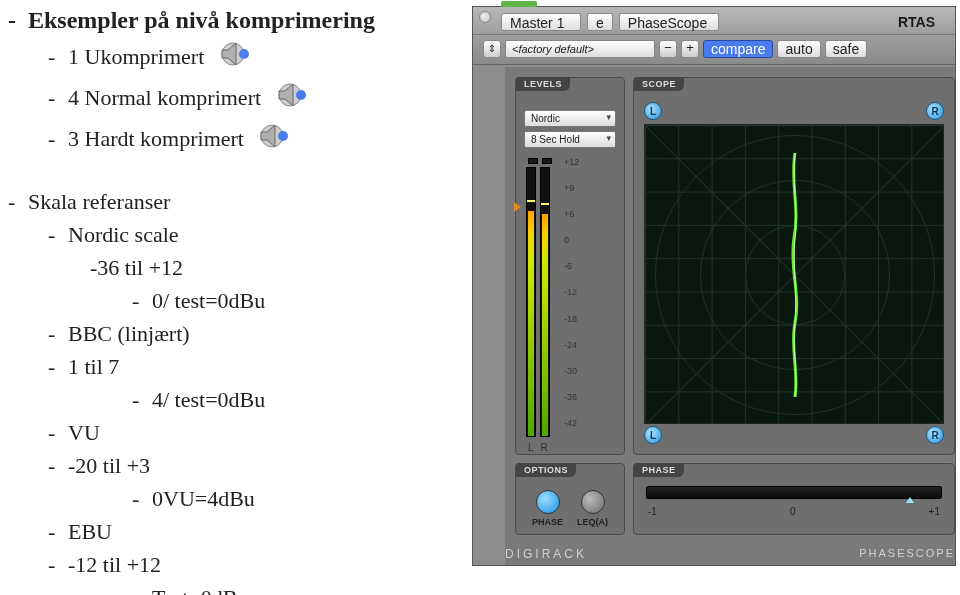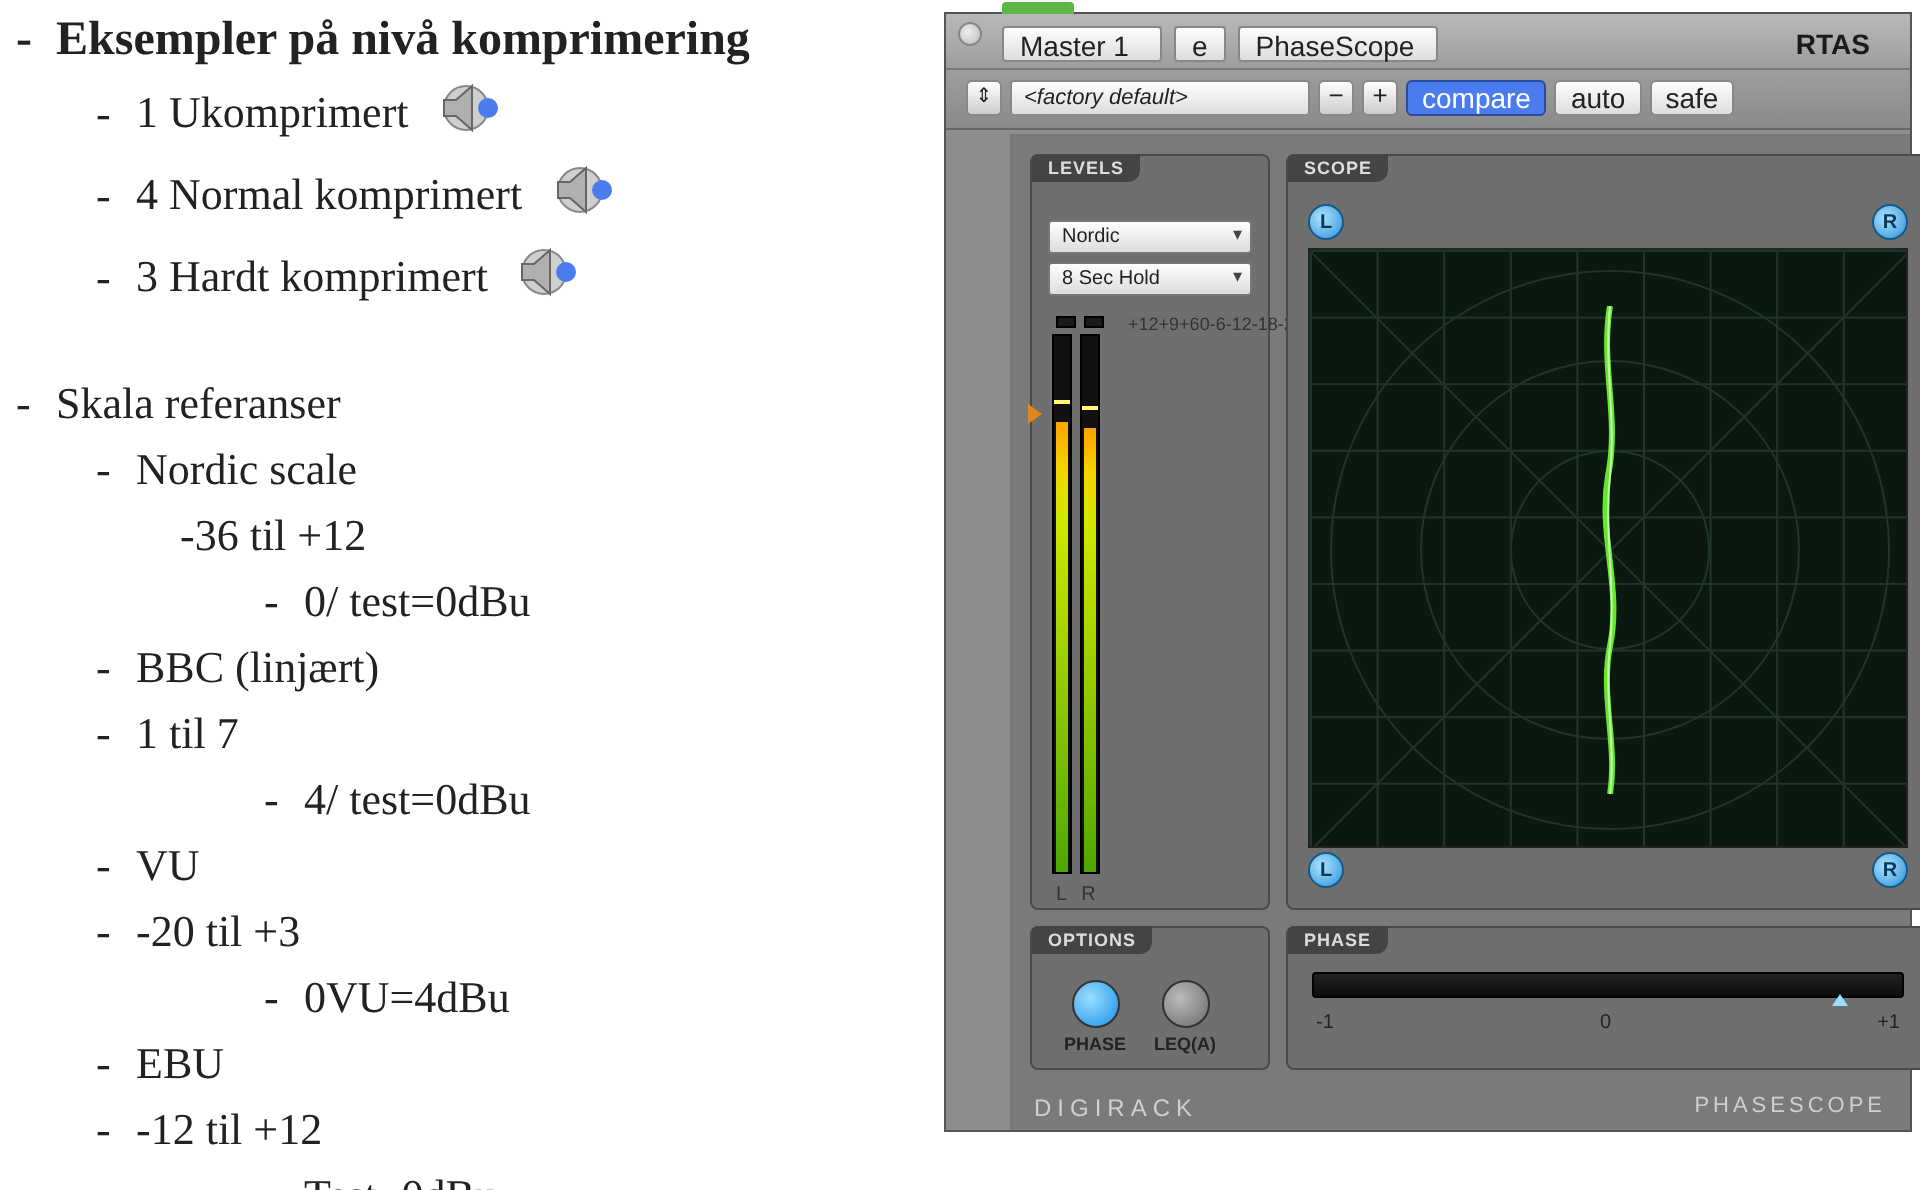--- a/index.html
+++ b/index.html
@@ -234,20 +234,21 @@
     position: absolute;
     left: -2px;
     top: 50px;
     width: 0; height: 0;
     border-left: 7px solid #e08820;
     border-top: 5px solid transparent;
     border-bottom: 5px solid transparent;
   }
   .scale {
     display: flex;
+    flex-direction: column;
     justify-content: space-between;
     height: 270px;
     margin-left: 6px;
     font-size: 9px;
     color: #333;
   }
   .scale div { line-height: 9px; }
   .lr-labels {
     display: flex;
     gap: 7px;
@@ -354,21 +355,21 @@
     margin-top: 7px;
     padding: 0 2px;
   }
 
   .footer {
     position: absolute;
     bottom: 4px;
     left: 0; right: 0;
     display: flex;
     justify-content: space-between;
-    padding: 0 12px;
+    padding: 0 0;
     color: #cfcfcf;
     font-size: 12px;
     letter-spacing: 3px;
     font-family: "Arial", sans-serif;
   }
   .footer-right { font-size: 11px; letter-spacing: 2px; }
 </style>
 </head>
 <body>
 

